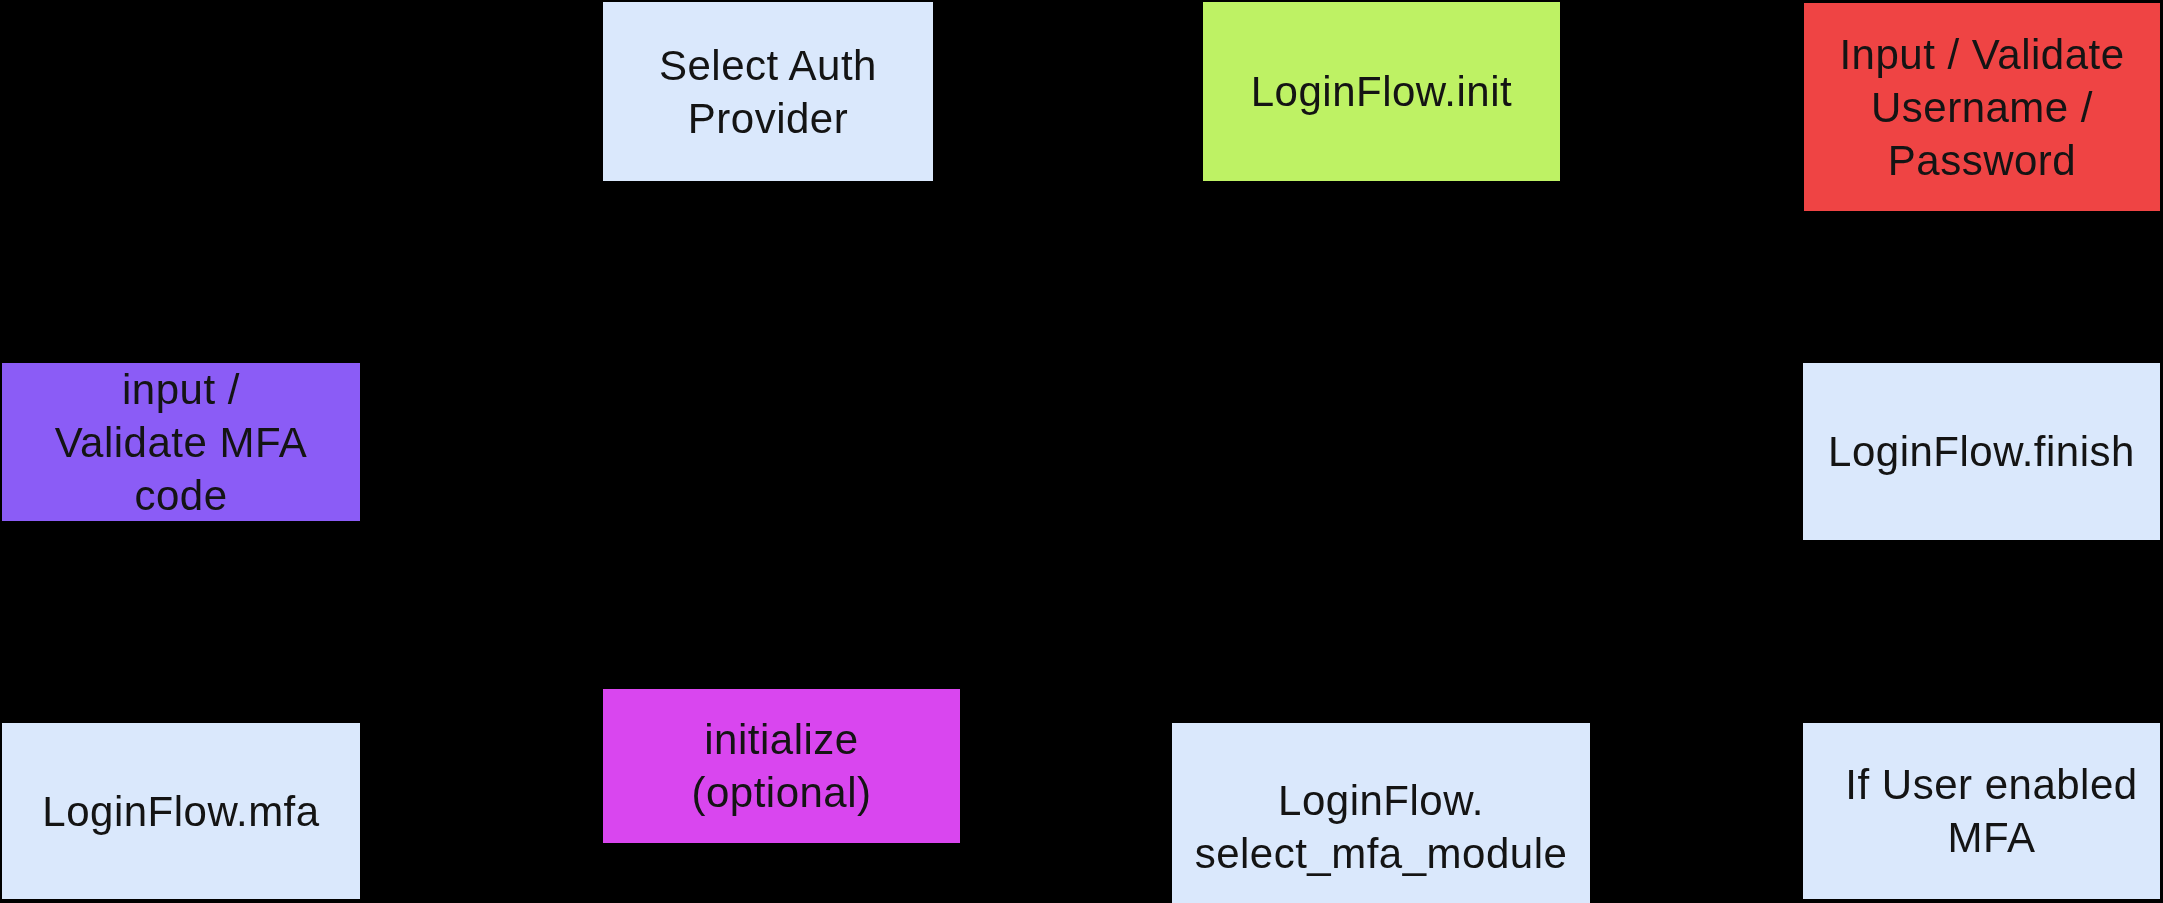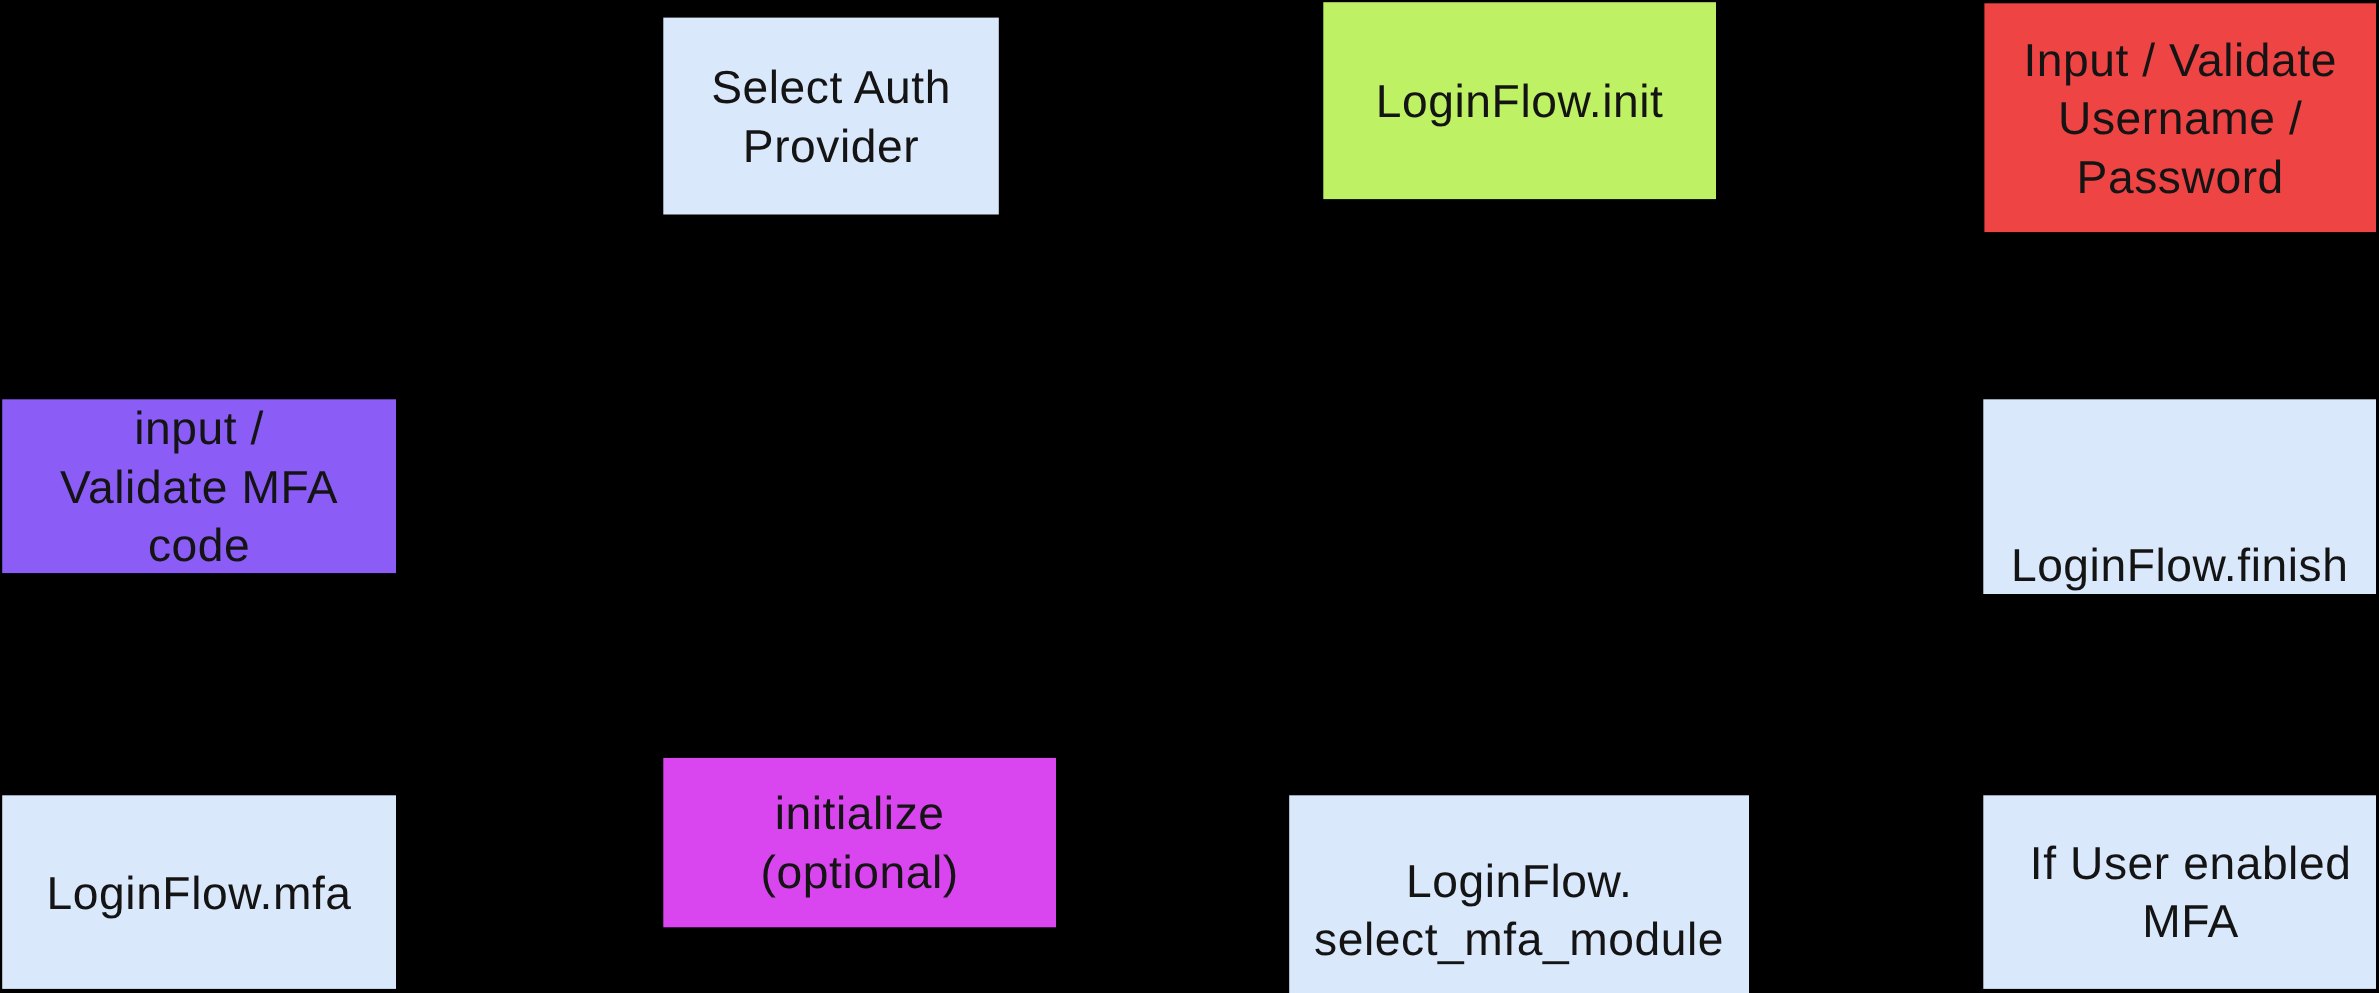--- a/index.html
+++ b/index.html
@@ -28,42 +28,42 @@
     white-space: pre-line;
     letter-spacing: 0.5px;
   }
 </style>
 </head>
 <body>
 
 <div class="canvas" style="background: rgb(0, 0, 0);">
 
 
-  <div class="node" style="left: 603px; top: 16px; width: 305px; height: 179px; background: rgb(218, 232, 252);">
+  <div class="node" style="left: 603px; top: 2px; width: 330px; height: 179px; background: rgb(218, 232, 252);">
     <span class="node-label" style="color: rgb(20, 20, 20);">Select Auth
 Provider</span>
   </div>
 
   <div class="node" style="left: 1203px; top: 2px; width: 357px; height: 179px; background: #bef264;">
     <span class="node-label" style="color: rgb(20, 20, 20);">LoginFlow.init</span>
   </div>
 
   <div class="node" style="left: 1804px; top: 3px; width: 356px; height: 208px; background: #ef4444;">
     <span class="node-label" style="color: rgb(20, 20, 20);">Input / Validate
 Username /
 Password</span>
   </div>
 
   <div class="node" style="left: 2px; top: 363px; width: 358px; height: 158px; background: #8b5cf6;">
     <span class="node-label" style="color: rgb(20, 20, 20);">input /
 Validate MFA
 code</span>
   </div>
 
-  <div class="node" style="left: 1803px; top: 363px; width: 357px; height: 177px; background: rgb(218, 232, 252); align-items: flex-end;">
+  <div class="node" style="left: 1803px; top: 363px; width: 357px; height: 177px; background: rgb(218, 232, 252);">
     <span class="node-label" style="color: rgb(20, 20, 20);">LoginFlow.finish</span>
   </div>
 
   <div class="node" style="left: 2px; top: 723px; width: 358px; height: 176px; background: rgb(218, 232, 252);">
     <span class="node-label" style="color: rgb(20, 20, 20);">LoginFlow.mfa</span>
   </div>
 
   <div class="node" style="left: 603px; top: 689px; width: 357px; height: 154px; background: #d946ef;">
     <span class="node-label" style="color: rgb(20, 20, 20);">initialize
 (optional)</span>

